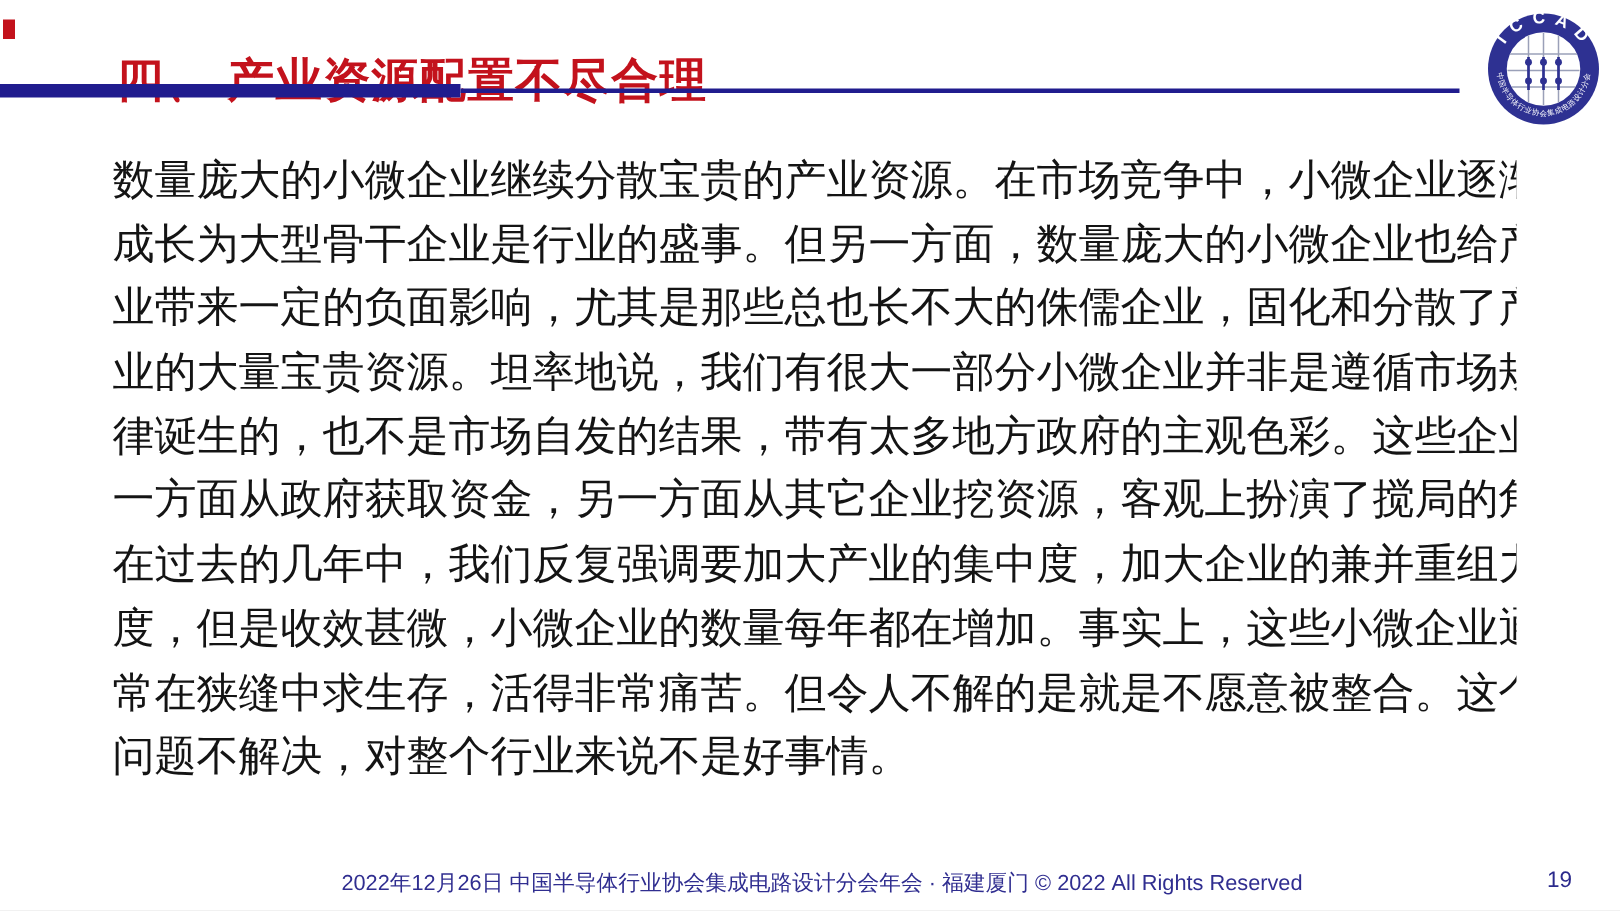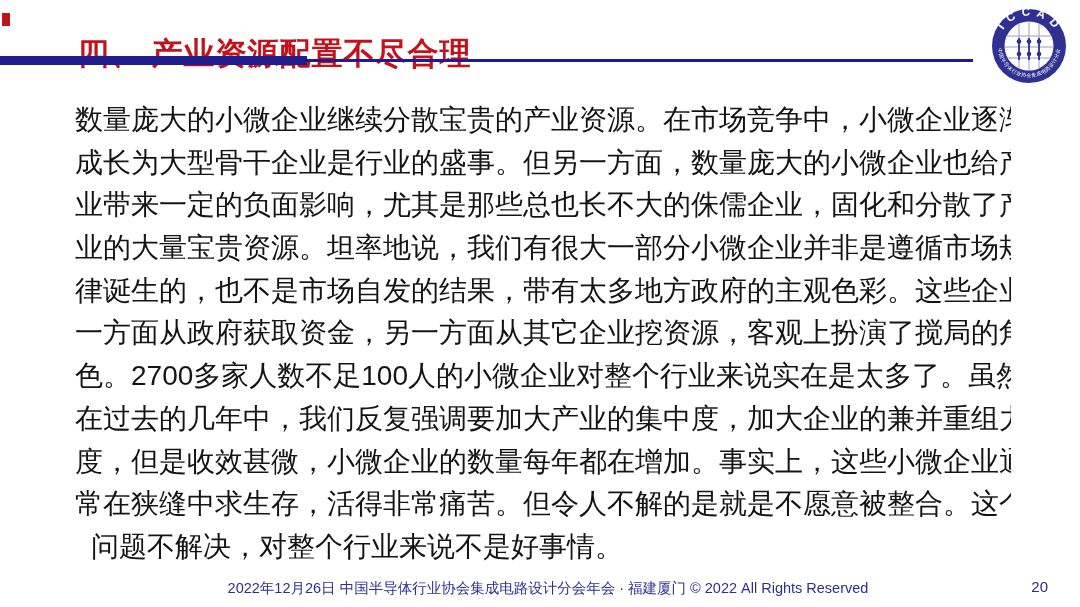--- a/index.html
+++ b/index.html
@@ -71,21 +71,20 @@
   .body-line {
     text-align: justify;
     text-align-last: justify;
     text-justify: inter-character;
     height: 42.7px;
     overflow: hidden;
     white-space: nowrap;
   }
   .body-line:last-child {
     text-align-last: left;
-    margin-left: 16px;
   }
 
   
   .footer {
     position: absolute;
     left: 16px;
     right: 0;
     top: 579px;
     text-align: center;
     font-size: 14.5px;
@@ -150,23 +149,22 @@
     </text>
   </svg>
 
   <div class="body-text">
     <div class="body-line">数量庞大的小微企业继续分散宝贵的产业资源。在市场竞争中，小微企业逐渐</div>
     <div class="body-line">成长为大型骨干企业是行业的盛事。但另一方面，数量庞大的小微企业也给产</div>
     <div class="body-line">业带来一定的负面影响，尤其是那些总也长不大的侏儒企业，固化和分散了产</div>
     <div class="body-line">业的大量宝贵资源。坦率地说，我们有很大一部分小微企业并非是遵循市场规</div>
     <div class="body-line">律诞生的，也不是市场自发的结果，带有太多地方政府的主观色彩。这些企业</div>
     <div class="body-line">一方面从政府获取资金，另一方面从其它企业挖资源，客观上扮演了搅局的角</div>
-    <div class="body-line">色。2700多家人数不足100人的小微企业对整个行业来说实在是太多了。虽然</div>
     <div class="body-line">在过去的几年中，我们反复强调要加大产业的集中度，加大企业的兼并重组力</div>
     <div class="body-line">度，但是收效甚微，小微企业的数量每年都在增加。事实上，这些小微企业通</div>
     <div class="body-line">常在狭缝中求生存，活得非常痛苦。但令人不解的是就是不愿意被整合。这个</div>
     <div class="body-line">问题不解决，对整个行业来说不是好事情。</div>
   </div>
 
   <div class="footer">2022年12月26日 中国半导体行业协会集成电路设计分会年会 · 福建厦门 © 2022 All Rights Reserved</div>
-  <div class="page-number">20</div>
+  <div class="page-number">19</div>
 
 </div>
 
 </body></html>

